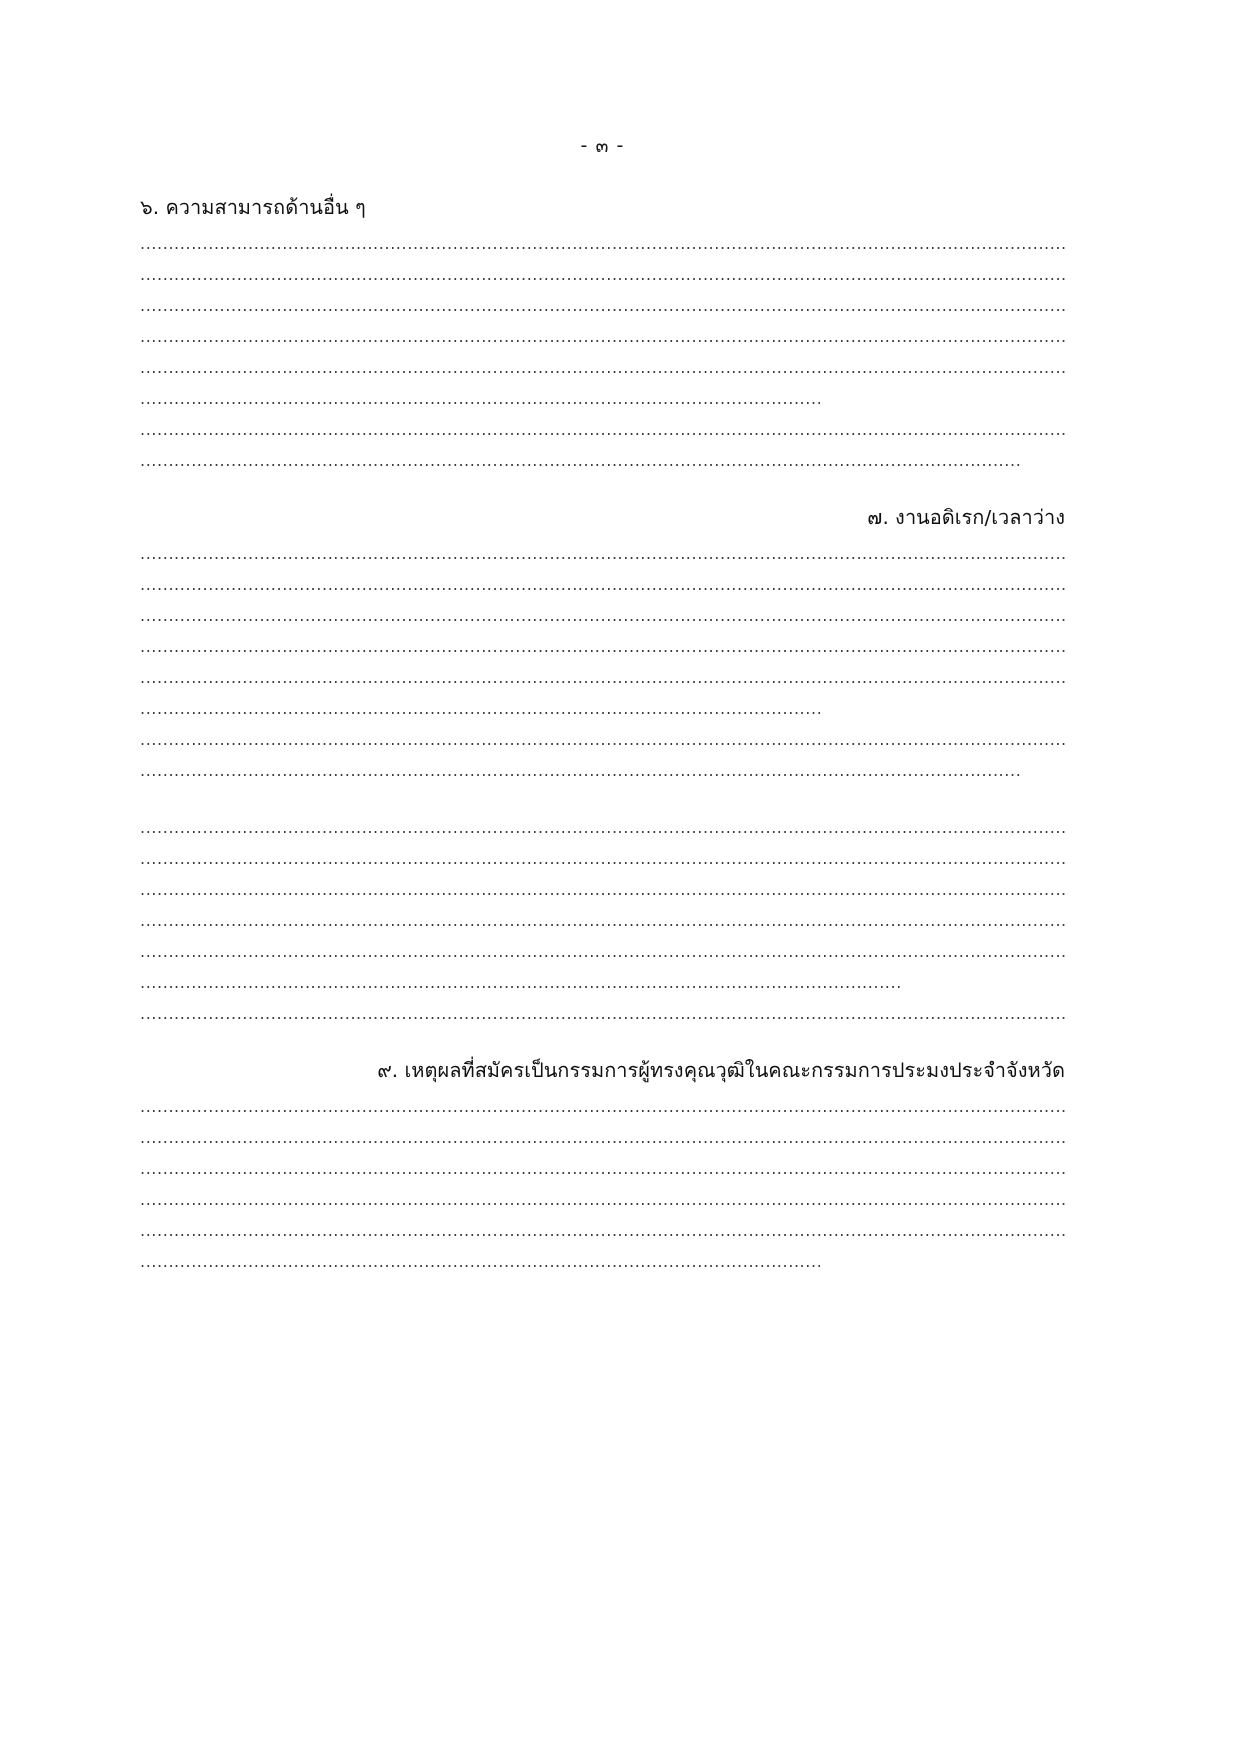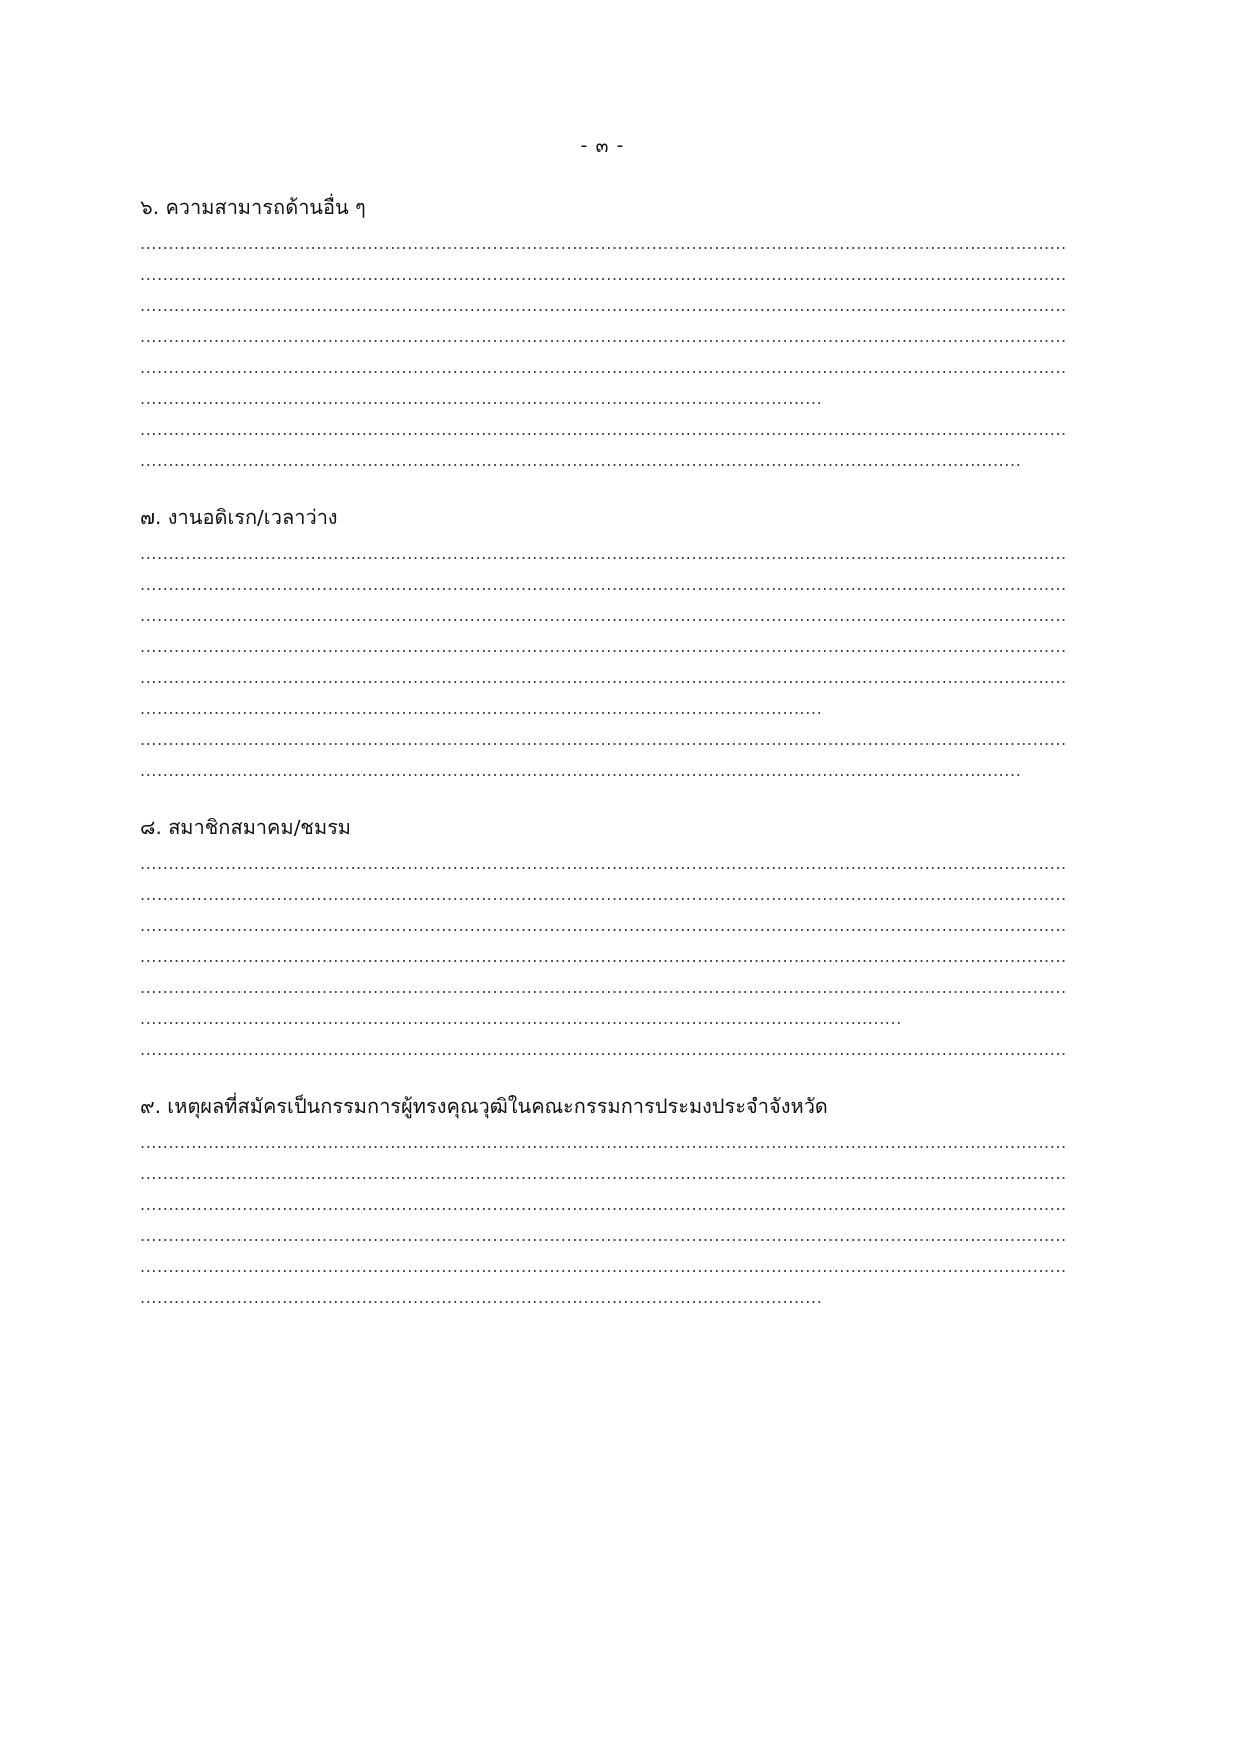--- a/index.html
+++ b/index.html
@@ -36,20 +36,21 @@
   }
   .section-heading {
     font-size: 20px;
     line-height: 1.5;
     margin: 0 0 6px 0;
     color: #111111;
     white-space: nowrap;
   }
   .section + .section {
     margin-top: 26px;
+    text-align: right;
   }
   .dotline {
     font-size: 16px;
     line-height: 31px;
     height: 31px;
     color: #3a3a3a;
     letter-spacing: 0.6px;
     overflow: hidden;
     white-space: nowrap;
     font-family: "DejaVu Sans", "Liberation Sans", sans-serif;
@@ -82,21 +83,20 @@
           <div class="dotline full">................................................................................................................................................................................................................................................................................................................................................................................................................</div>
           <div class="dotline full">................................................................................................................................................................................................................................................................................................................................................................................................................</div>
           <div class="dotline full">................................................................................................................................................................................................................................................................................................................................................................................................................</div>
           <div class="dotline full">................................................................................................................................................................................................................................................................................................................................................................................................................</div>
           <div class="dotline full">................................................................................................................................................................................................................................................................................................................................................................................................................</div>
           <div class="dotline short-c">................................................................................................................................................................................................................................................................................................................................................................................................................</div>
           <div class="dotline full">................................................................................................................................................................................................................................................................................................................................................................................................................</div>
           <div class="dotline short-b">................................................................................................................................................................................................................................................................................................................................................................................................................</div>
         </div>
         <div class="section">
-          <div class="section-heading">๘. สมาชิกสมาคม/ชมรม</div>
           <div class="dotline full">................................................................................................................................................................................................................................................................................................................................................................................................................</div>
           <div class="dotline full">................................................................................................................................................................................................................................................................................................................................................................................................................</div>
           <div class="dotline full">................................................................................................................................................................................................................................................................................................................................................................................................................</div>
           <div class="dotline full">................................................................................................................................................................................................................................................................................................................................................................................................................</div>
           <div class="dotline full">................................................................................................................................................................................................................................................................................................................................................................................................................</div>
           <div class="dotline short-a">................................................................................................................................................................................................................................................................................................................................................................................................................</div>
           <div class="dotline full">................................................................................................................................................................................................................................................................................................................................................................................................................</div>
         </div>
         <div class="section">
           <div class="section-heading">๙. เหตุผลที่สมัครเป็นกรรมการผู้ทรงคุณวุฒิในคณะกรรมการประมงประจำจังหวัด</div>

